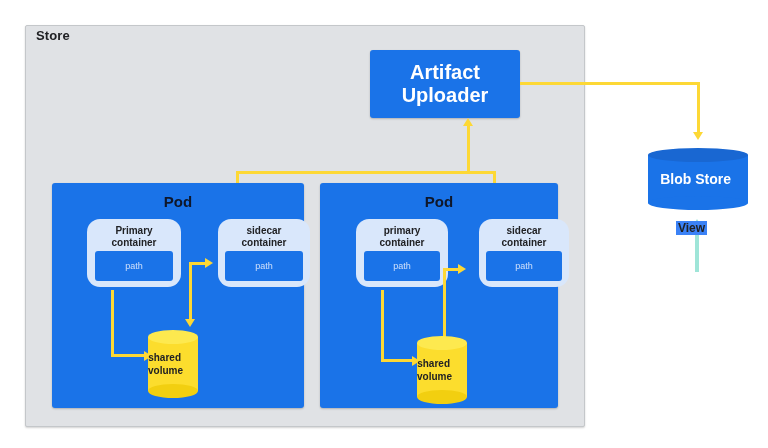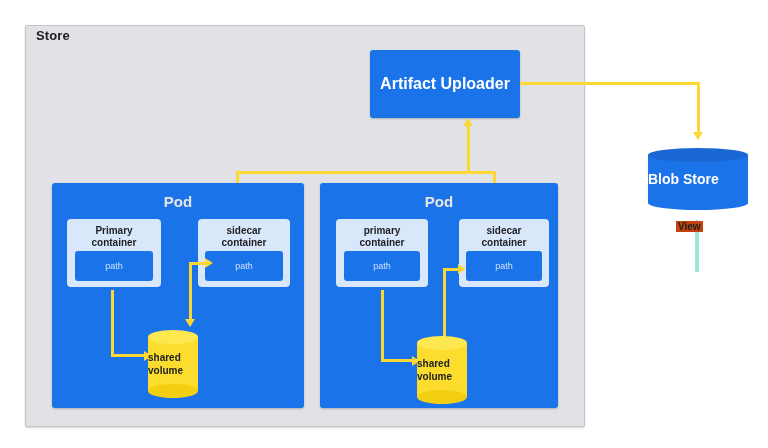--- a/index.html
+++ b/index.html
@@ -49,21 +49,21 @@
     text-align: center;
   }
   .kubelet {
     left: 63px; top: 52px;
     width: 147px; height: 66px;
     font-size: 16px;
   }
   .uploader {
     left: 370px; top: 50px;
     width: 150px; height: 68px;
-    font-size: 16px;
+    font-size: 20px;
     align-items: center;
   }
   .up-box {
     left: 648px; top: 270px;
     width: 98px; height: 68px;
     font-size: 16px;
   }
 
   
   .pod {
@@ -72,30 +72,31 @@
     box-shadow: 0 1px 2px rgba(0,0,0,0.22);
     top: 183px;
     height: 225px;
   }
   .pod-left  { left: 52px;  width: 252px; }
   .pod-right { left: 320px; width: 238px; }
   .pod-title {
     position: absolute;
     top: 10px; left: 0; right: 0;
     text-align: center;
-    color: #e5e5e5;
+    color: #0f172a;
     font-size: 15px;
     font-weight: bold;
   }
 
   
   .ctr {
     position: absolute;
     background: #d9e7fb;
-    border-radius: 4px;
+    border-radius: 13px;
+    margin-left: 20px;
   }
   .ctr-title {
     position: absolute;
     top: 6px; left: 0; right: 0;
     text-align: center;
     color: #202124;
     font-size: 10px;
     font-weight: bold;
     line-height: 12px;
   }
@@ -130,21 +131,21 @@
     position: absolute; left: 0; right: 0;
     height: 14px;
     border-radius: 50%;
   }
   .cyl-top { top: 0; }
   .cyl-bot { bottom: 0; }
   .cyl-label {
     position: absolute; left: 0; right: 17px;
     top: 50%;
     transform: translateY(-50%);
-    text-align: left;
+    text-align: right;
     font-weight: bold;
     line-height: 13px;
   }
 
   
   .vol { width: 50px; height: 68px; }
   .vol .cyl-body { background: #fcdd2d; }
   .vol .cyl-top { background: #fde94f; }
   .vol .cyl-bot { background: #f2cf10; }
   .vol .cyl-label { font-size: 10px; color: #202124; }
@@ -184,24 +185,24 @@
     border-left: 8px solid #fdd835;
   }
   .arrow-up-teal {
     border-left: 5px solid transparent;
     border-right: 5px solid transparent;
     border-bottom: 8px solid #9fe5d8;
   }
 
   .view-label {
     left: 676px; top: 221px;
-    font-size: 10px;
+    font-size: 12px;
     font-weight: bold;
     color: #202124;
-    background: #c2410c;
+    background: #3b82f6;
     padding: 0 2px;
   }
 </style>
 </head>
 <body>
 
 <div id="canvas">
 
   <div class="abs node-box"></div>
   <div class="abs node-title">Store</div>

